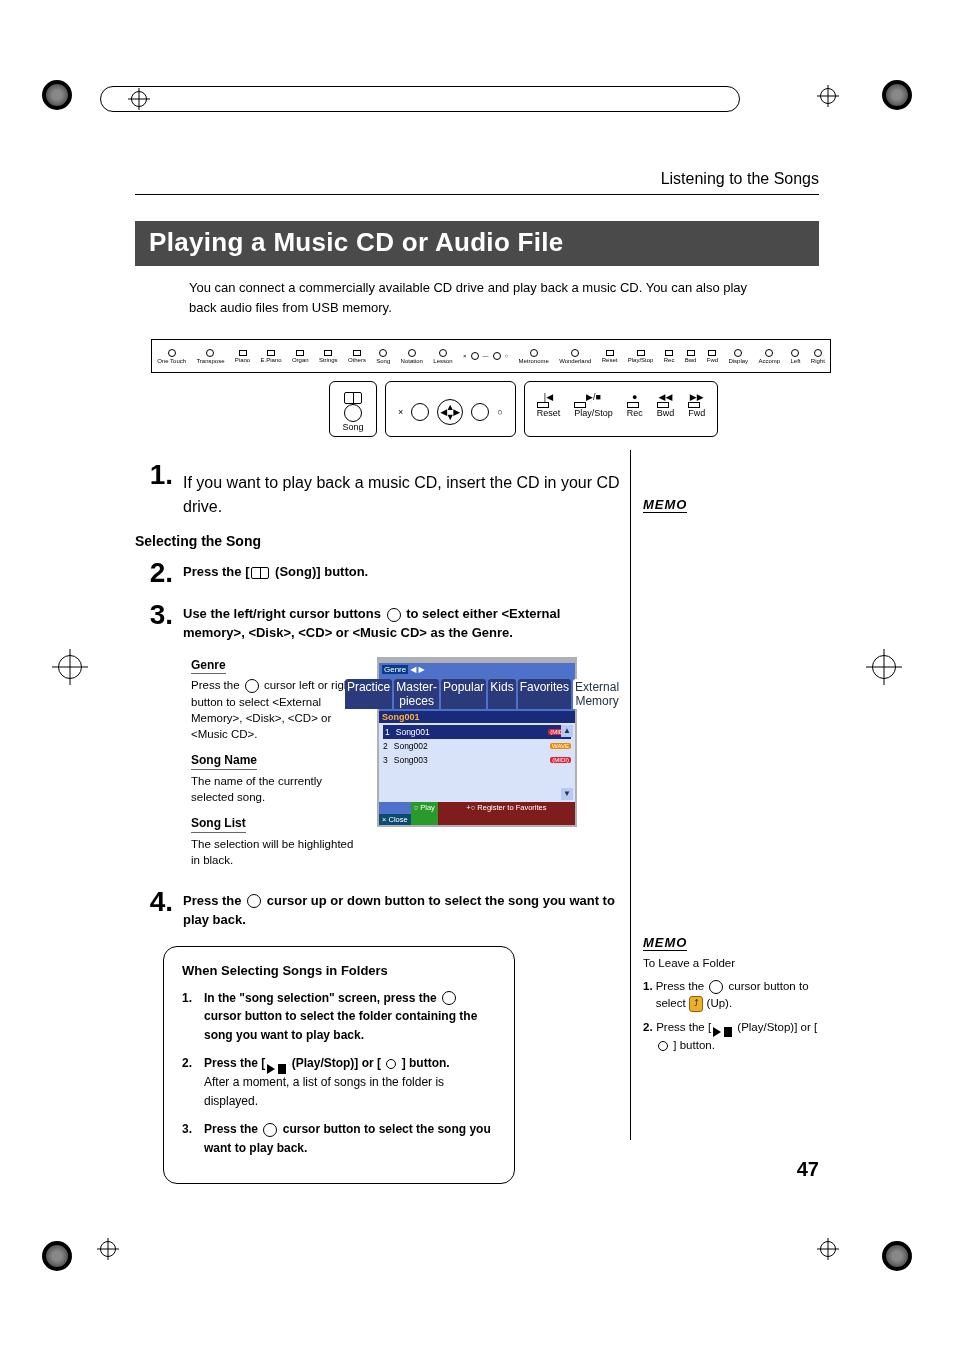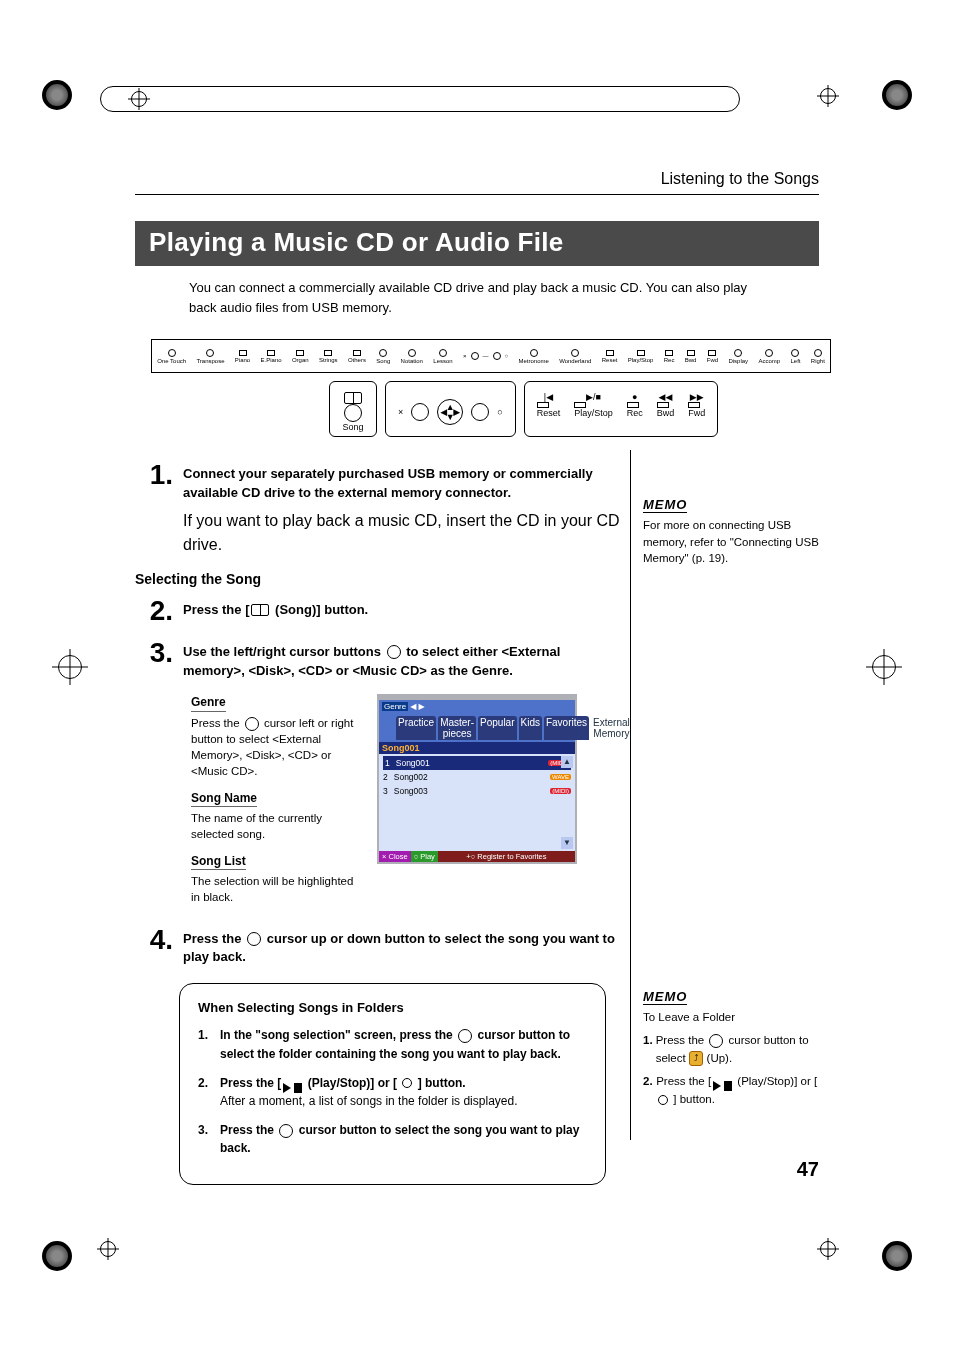--- a/index.html
+++ b/index.html
@@ -96,48 +96,48 @@
   .screen {
     width: 200px; height: 170px;
     background: #4e72c9;
     border: 2px solid #aeb0b5;
     border-top: 6px solid #aeb0b5;
     position: relative;
     font-size: 8.5px;
     color: #fff;
     display:flex; flex-direction:column;
   }
-  .screen .tabs { display:flex; justify-content:flex-start; padding:3px 4px 2px 16px; font-size:10px;}
+  .screen .tabs { display:flex; justify-content:center; padding:3px 4px 2px 16px; font-size:12px;}
   .screen .tab { background:#2a3a7a; border-radius:3px 3px 0 0; padding:1px 2px; flex:1; margin:0 1px; text-align:center;}
   .screen .song-title { background:#1a2a7a; color:#ffb030; padding:1px 3px; font-weight:bold; font-size:9px;}
   .screen .song-list { background:#d8e2f9; color:#000; flex:1; padding:2px 4px; position:relative;}
   .screen .song-list .srow { display:flex; gap:6px; align-items:center; height:14px;}
   .screen .song-list .sel { background:#1a2a7a; color:#fff; padding:0 2px;}
   .screen .badge { background:#d23; color:#fff; font-size:6px; padding:0 2px; border-radius:2px; margin-left:auto;}
   .screen .scroll-up, .screen .scroll-dn { position:absolute; right:2px; width:12px; height:12px; background:#b8c8f0; font-size:8px; text-align:center; line-height:12px; color:#234;}
   .screen .scroll-up { top:2px;} .screen .scroll-dn { bottom:2px;}
   .screen .footer { display:flex; font-size:7.5px;}
   .screen .footer .fbtn { padding:1px 3px;}
-  .screen .footer .close { background:#a21caf; }
+  .screen .footer .close { background:#0c4a6e;margin-top:12px; }
   .screen .footer .play  { background:#2a9a2a; }
   .screen .footer .reg   { background:#7f1d1d; flex:1; text-align:center;}
 
   .icon-inline { display:inline-block; vertical-align:middle; width:14px; height:14px; border:1.3px solid #000; border-radius:50%; position:relative; margin:0 2px;}
   .icon-inline.cursor::before { content:""; position:absolute; inset:3px; border-radius:50%; background:#fff;}
   .icon-songbook { display:inline-block; width:18px; height:12px; border:1.3px solid #000; border-radius:2px; vertical-align:middle; margin:0 2px; position:relative;}
   .icon-songbook::after{content:""; position:absolute; left:50%; top:0; bottom:0; width:1px; background:#000;}
   .icon-playstop { display:inline-block; vertical-align:middle; margin:0 2px; position:relative; height:10px;}
   .icon-playstop::before { content:""; display:inline-block; width:0; height:0; border-left:8px solid #000; border-top:5px solid transparent; border-bottom:5px solid transparent; vertical-align:middle;}
   .icon-playstop::after { content:""; display:inline-block; width:8px; height:10px; background:#000; margin-left:3px; vertical-align:middle;}
   .icon-circle-o { display:inline-block; width:10px; height:10px; border:1.3px solid #000; border-radius:50%; vertical-align:middle; margin:0 2px;}
   .icon-up-key { display:inline-block; background:#e9b030; border:1px solid #a06000; border-radius:3px; padding:0 4px; font-size:9px; vertical-align:middle;}
 
   .folder-box {
     border: 1.5px solid #000; border-radius: 14px; padding: 14px 18px 16px 18px;
-    margin: 16px 0 0 44px; width: 427px; font-size: 12px; line-height:1.55;
+    margin: 16px 0 0 28px; width: 352px; font-size: 12px; line-height:1.55;
   }
   .folder-box .fb-title { font-weight: bold; font-size: 13px; margin-bottom: 8px; }
   .folder-box ol { padding-left: 0; list-style: none; }
   .folder-box li { display: flex; margin-bottom: 10px; }
   .folder-box li .ln { font-weight: bold; width: 22px; }
   .folder-box li .lb { flex:1; }
   .folder-box li .lb .b { font-weight: bold; }
 
   .page-number {
     position: absolute;
@@ -318,21 +318,20 @@
       </div>
     </div>
   </div>
 
   <div class="main-columns">
     <div class="col-left">
 
       <div class="step-row">
         <div class="step-num">1.</div>
         <div class="step-body" style="width:420px;">
-          <div class="step-main">Connect your separately purchased USB memory or commercially available CD drive to the external memory connector.</div>
           <div class="step-sub">If you want to play back a music CD, insert the CD in your CD drive.</div>
         </div>
       </div>
 
       <div class="subhead">Selecting the Song</div>
 
       <div class="step-row">
         <div class="step-num">2.</div>
         <div class="step-body">
           <div class="step-main">
@@ -436,21 +435,20 @@
             <span class="lb"><span class="b"><span>Press the </span><span class="icon-inline cursor"></span><span> cursor button to select the song you want to play back.</span></span></span>
           </li>
         </ol>
       </div>
 
     </div>
 
     <div class="col-right">
       <div class="memo-block" style="margin-top:4px;">
         <span class="memo-label">MEMO</span>
-        <div class="memo-text">For more on connecting USB memory, refer to "Connecting USB Memory" (p. 19).</div>
       </div>
 
       <div class="memo-block" style="margin-top:390px;">
         <span class="memo-label">MEMO</span>
         <div class="memo-text">To Leave a Folder</div>
         <ol class="memo-steps">
           <li>
             <span class="mn">1.</span>
             <span>
               <span>Press the </span><span class="icon-inline cursor"></span><span> cursor button to select </span><span class="icon-up-key">⤴</span><span> (Up).</span>

